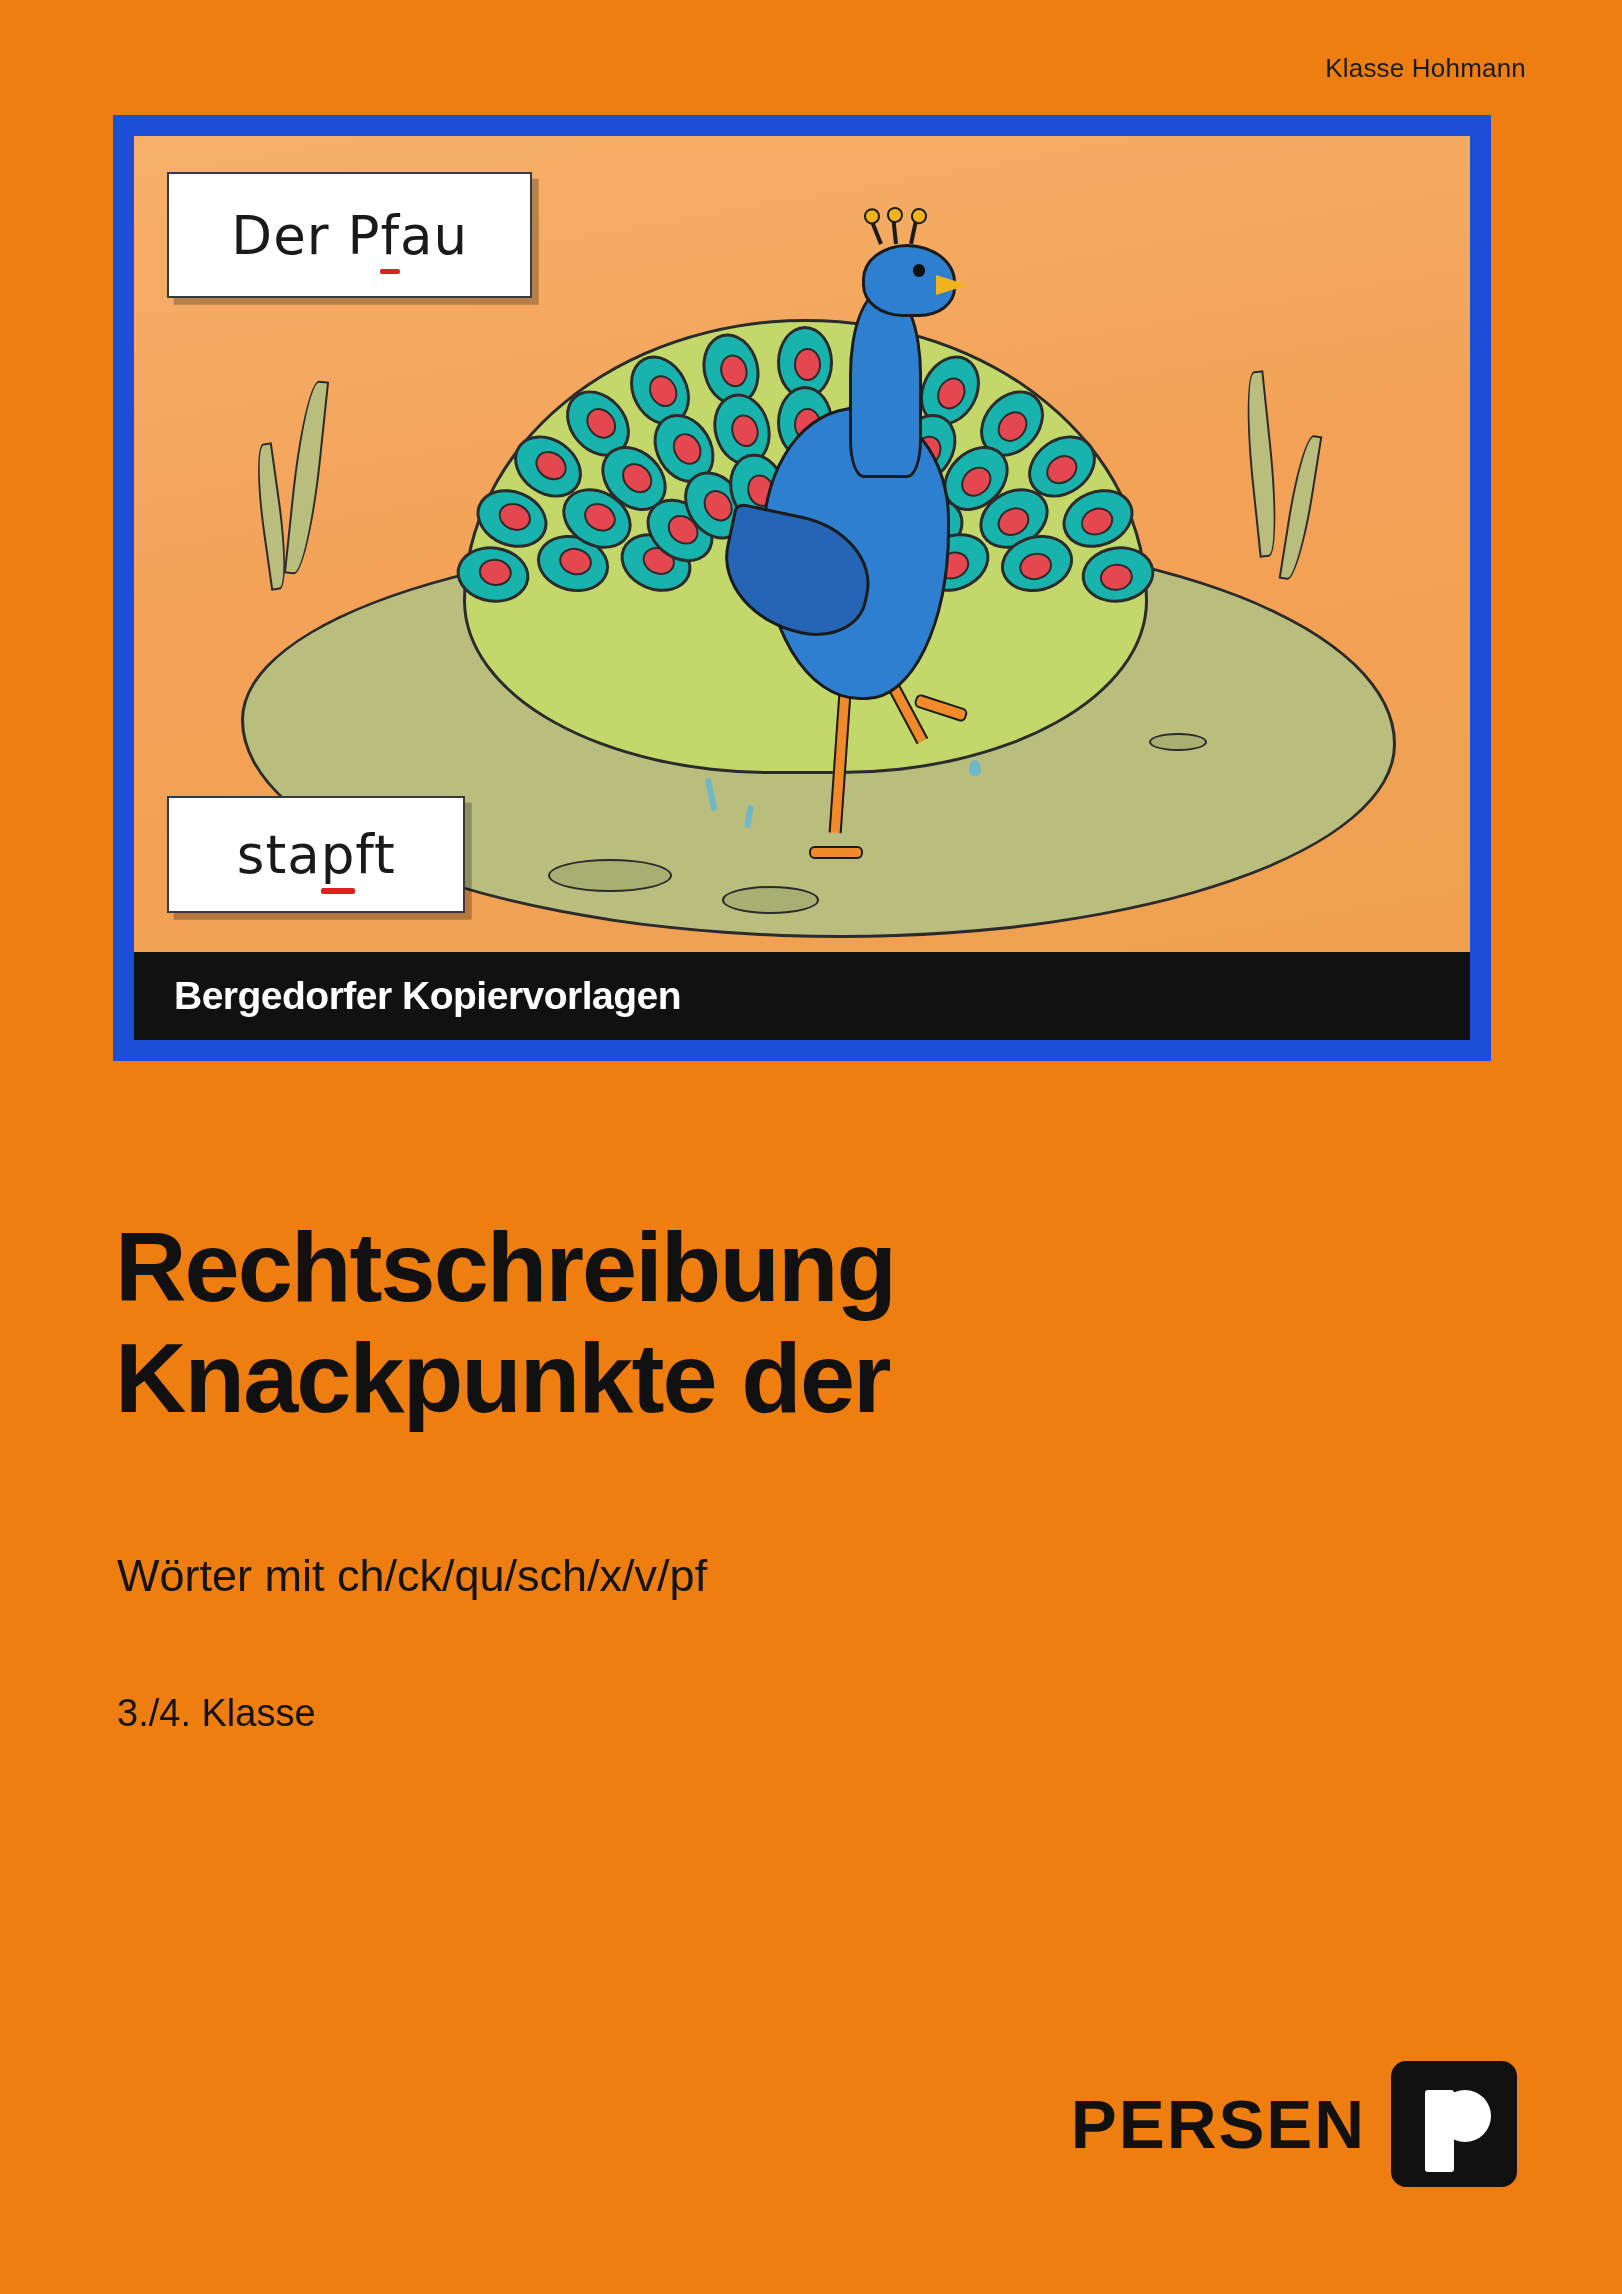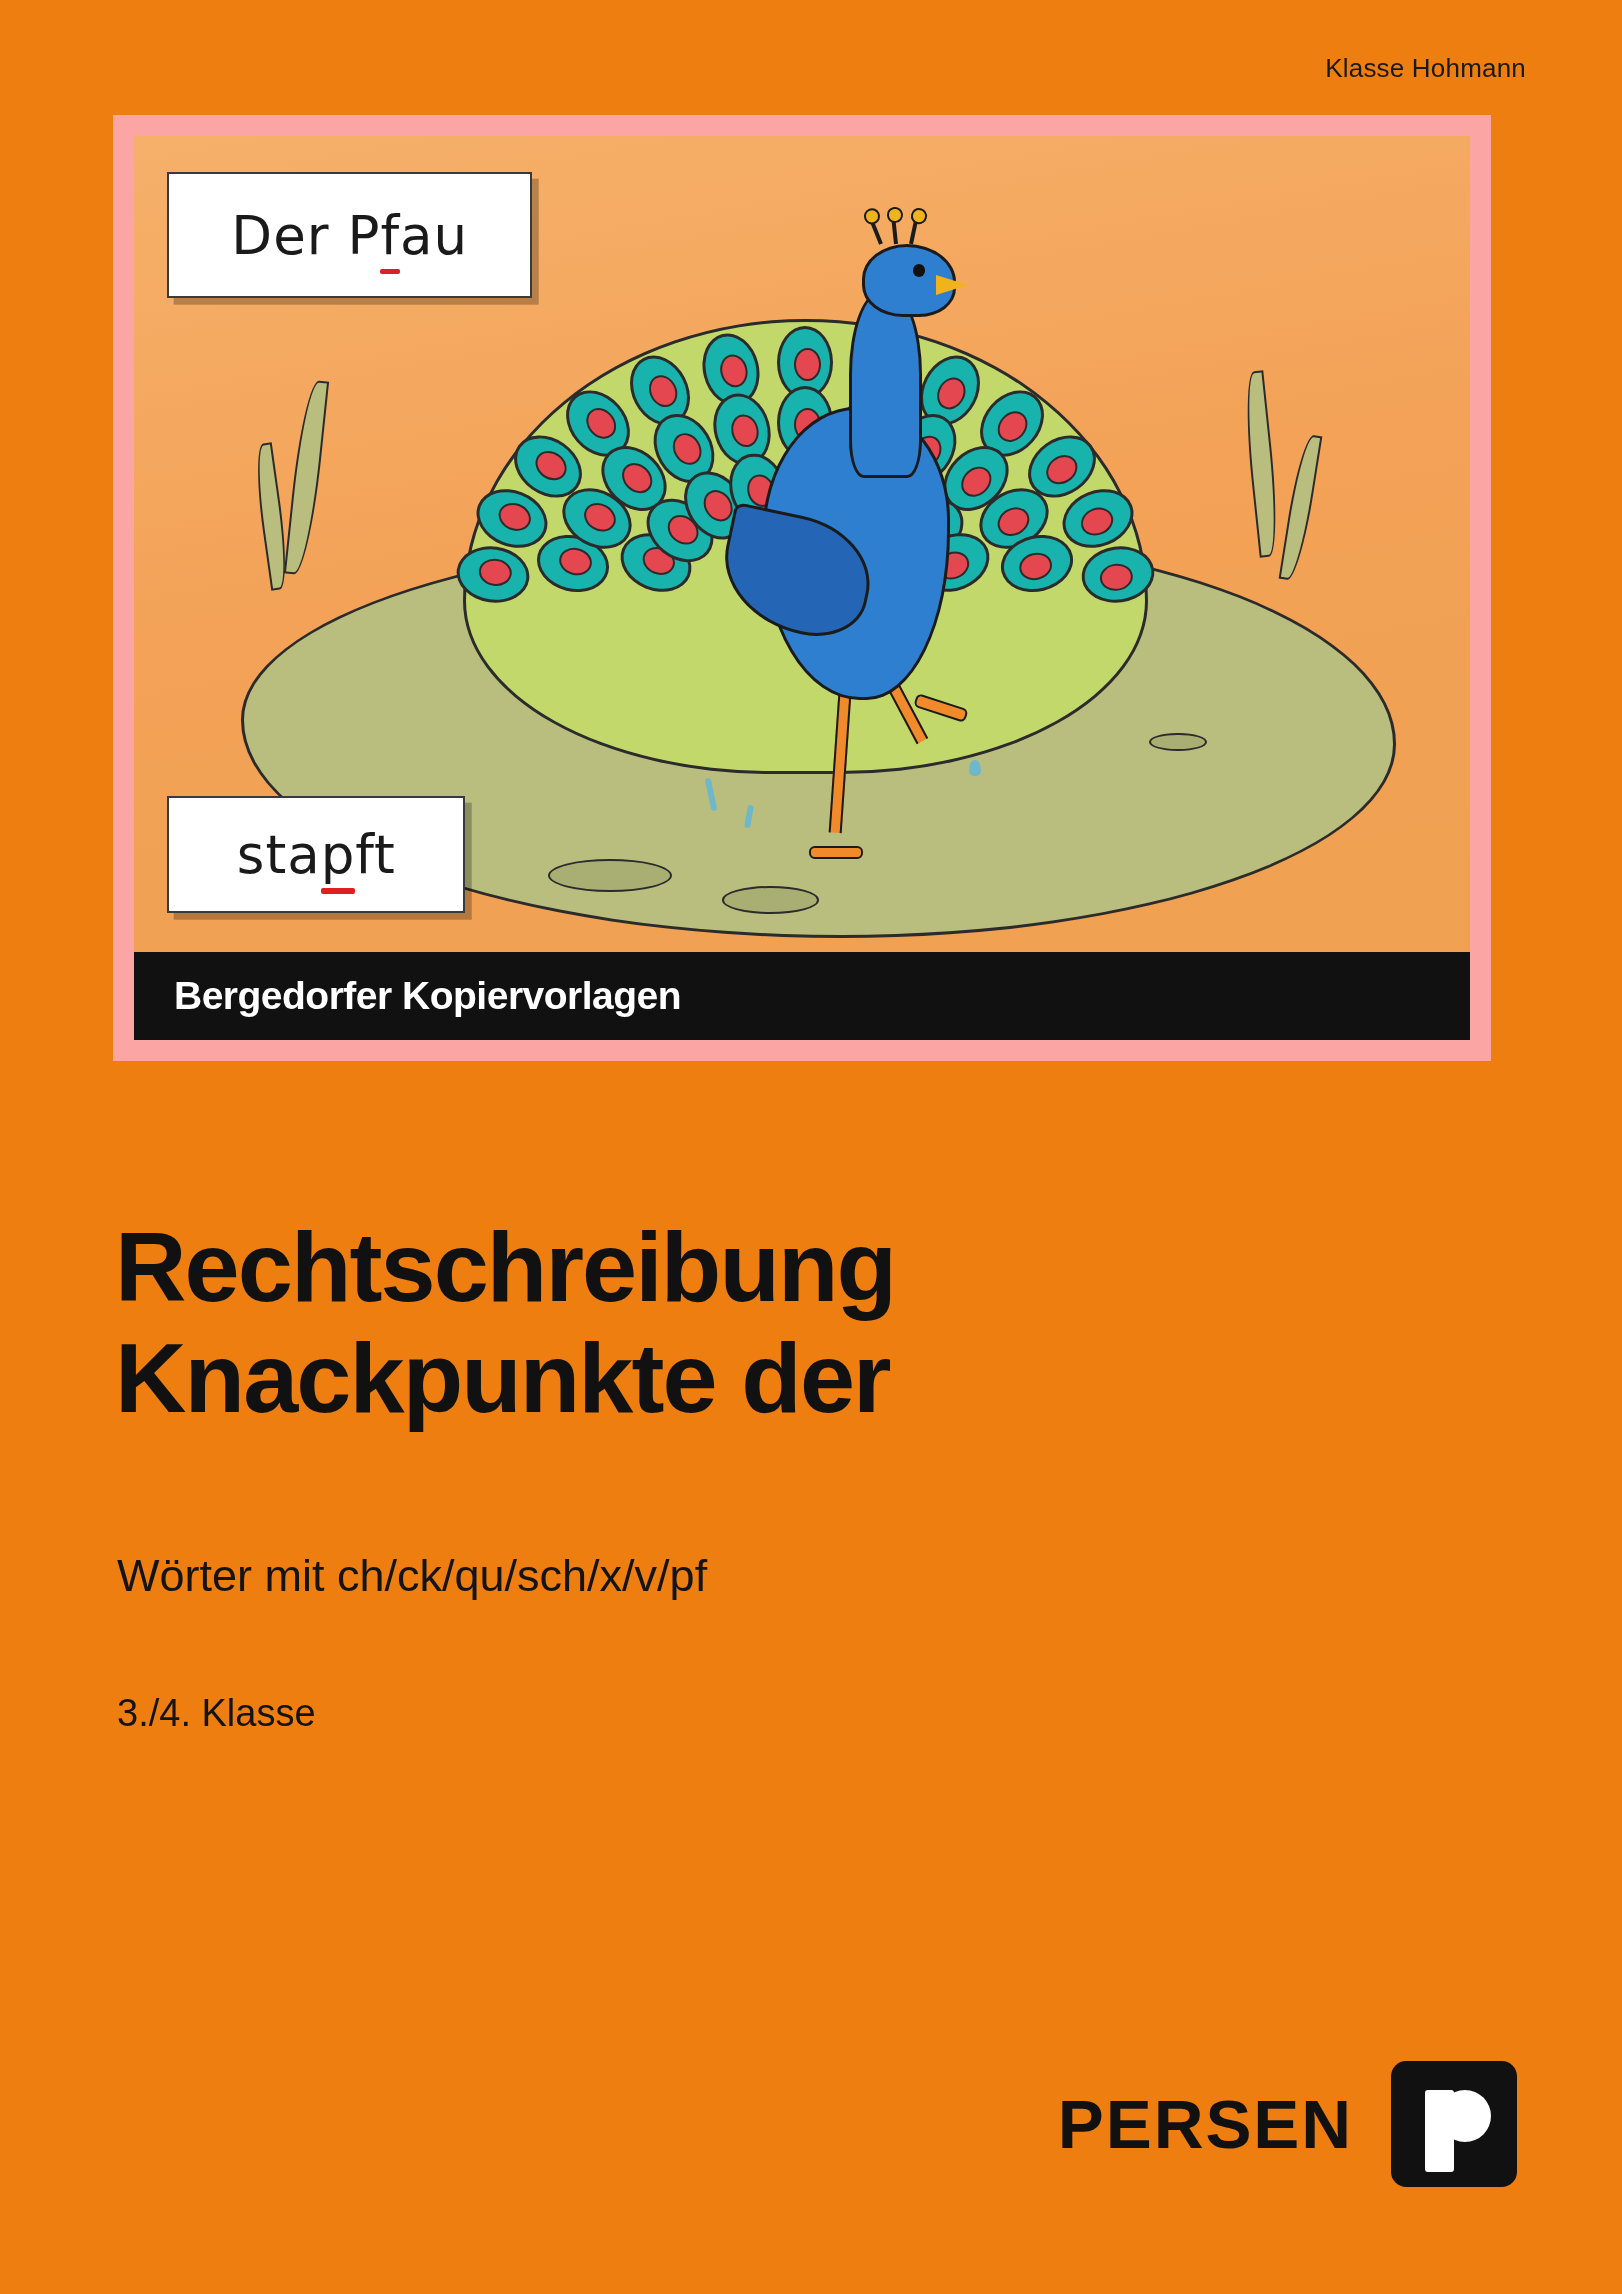--- a/index.html
+++ b/index.html
@@ -26,21 +26,21 @@
     letter-spacing: 0.2px;
   }
 
   
   .cover-frame {
     position: absolute;
     left: 113px;
     top: 115px;
     width: 1378px;
     height: 946px;
-    background: #fca5a5;
+    background: #1d4ed8;
     box-sizing: border-box;
     padding: 21px;
   }
   .cover-inner {
     position: relative;
     width: 100%;
     height: 100%;
     overflow: hidden;
     background: linear-gradient(170deg, #f6b06a 0%, #f3a257 45%, #efa04f 100%);
   }
@@ -341,21 +341,21 @@
     font-family: "Liberation Sans", sans-serif;
   }
 
   
   .logo {
     position: absolute;
     right: 105px;
     bottom: 107px;
     display: flex;
     align-items: center;
-    gap: 38px;
+    gap: 25px;
   }
   .logo-word {
     font-family: "Liberation Sans", sans-serif;
     font-weight: bold;
     font-size: 69px;
     color: #111111;
     letter-spacing: 1.9px;
   }
   .logo-mark {
     width: 126px;

